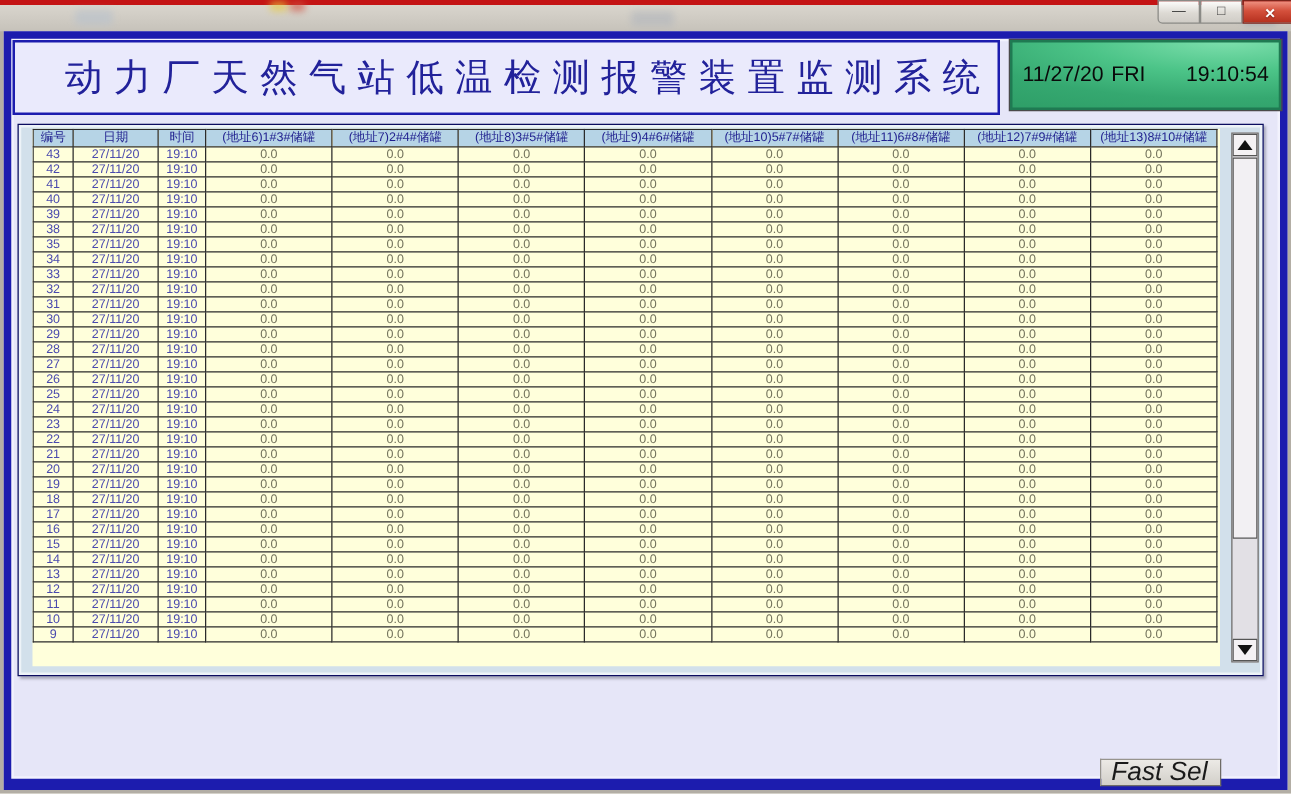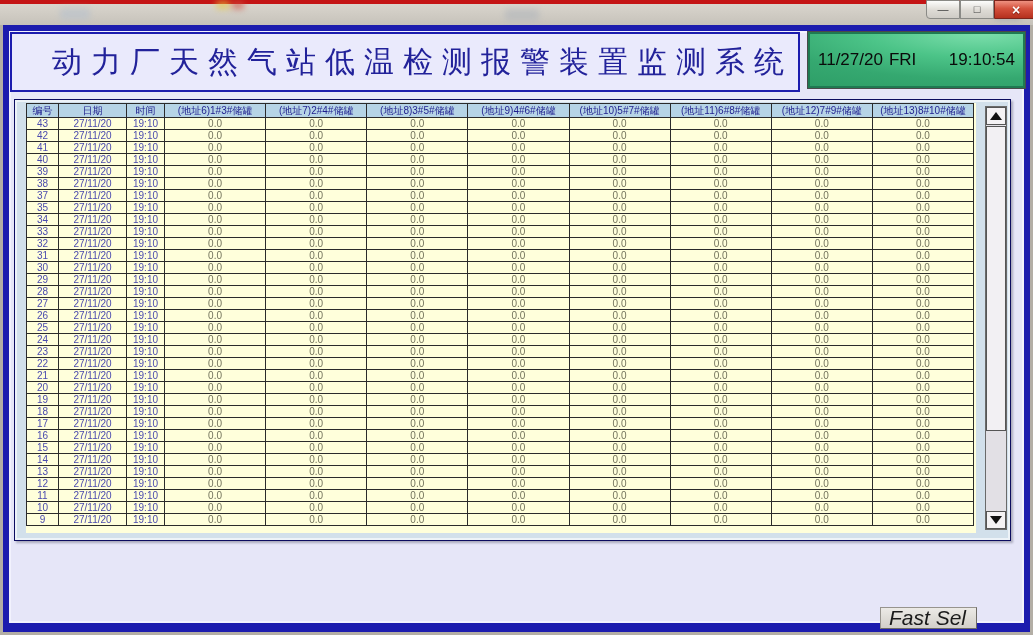--- a/index.html
+++ b/index.html
@@ -204,33 +204,20 @@
               <td class="val">0.0</td>
               <td class="val">0.0</td>
               <td class="val">0.0</td>
               <td class="val">0.0</td>
               <td class="val">0.0</td>
               <td class="val">0.0</td>
               <td class="val">0.0</td>
               <td class="val">0.0</td>
             </tr>
             <tr>
-              <td class="meta">37</td>
-              <td class="meta">27/11/20</td>
-              <td class="meta">19:10</td>
-              <td class="val">0.0</td>
-              <td class="val">0.0</td>
-              <td class="val">0.0</td>
-              <td class="val">0.0</td>
-              <td class="val">0.0</td>
-              <td class="val">0.0</td>
-              <td class="val">0.0</td>
-              <td class="val">0.0</td>
-            </tr>
-            <tr>
               <td class="meta">35</td>
               <td class="meta">27/11/20</td>
               <td class="meta">19:10</td>
               <td class="val">0.0</td>
               <td class="val">0.0</td>
               <td class="val">0.0</td>
               <td class="val">0.0</td>
               <td class="val">0.0</td>
               <td class="val">0.0</td>
               <td class="val">0.0</td>

